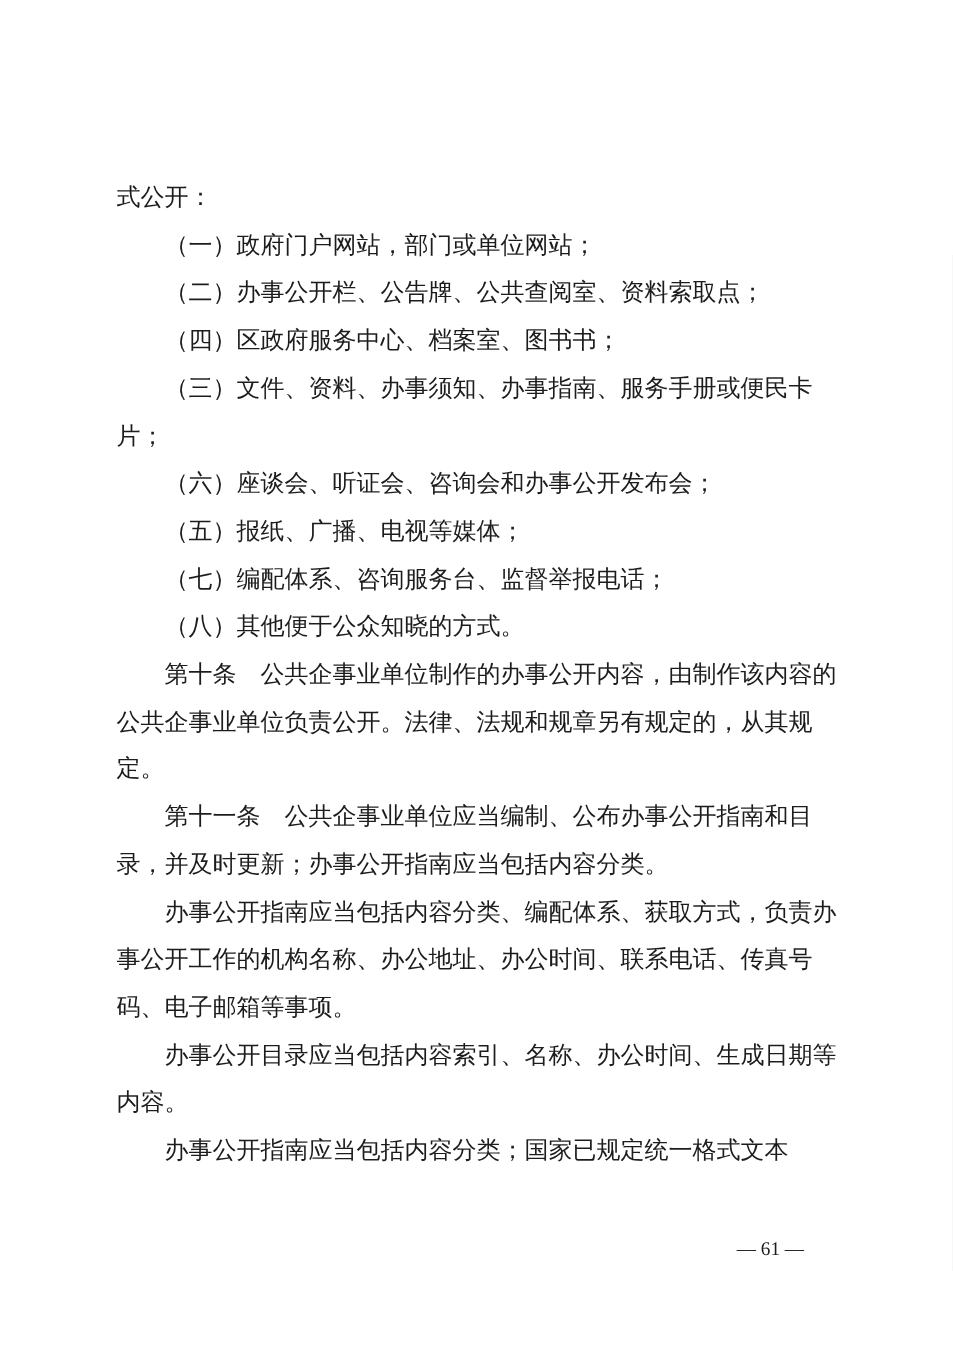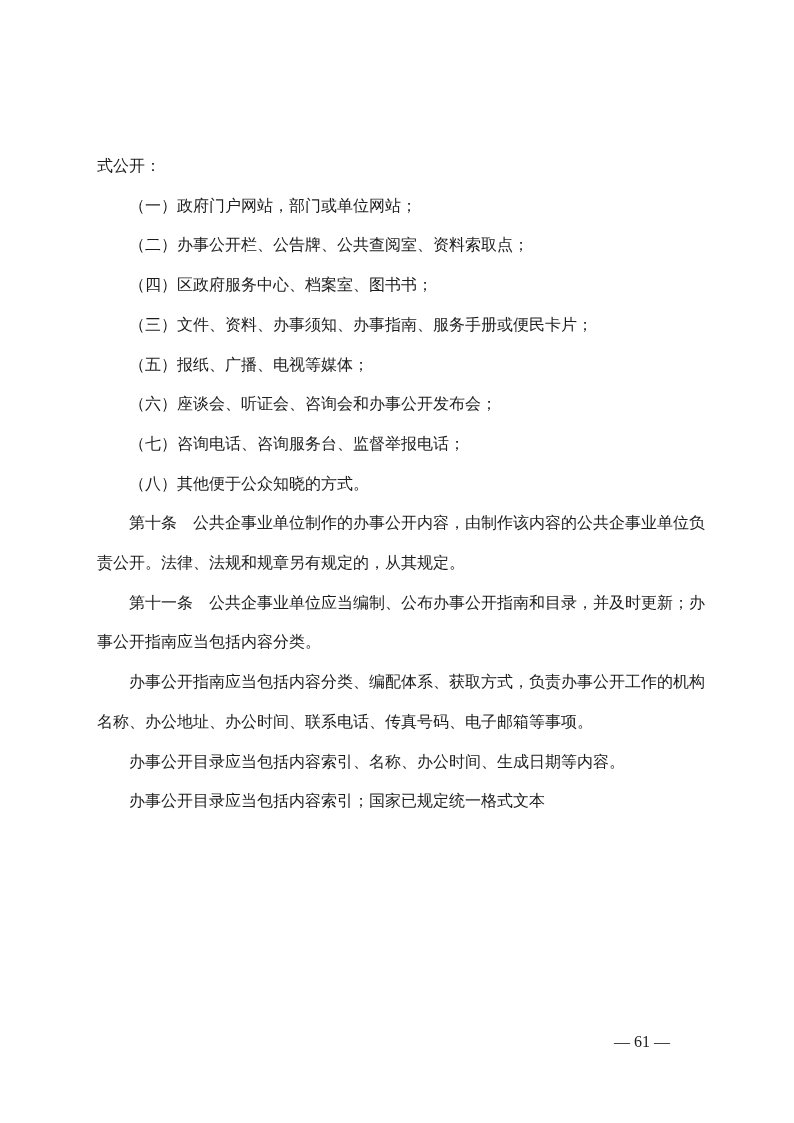--- a/index.html
+++ b/index.html
@@ -15,21 +15,21 @@
     background: #ffffff;
     overflow: hidden;
     font-family: "Liberation Serif", "DejaVu Serif", serif;
     color: #1c1c1c;
   }
   .body-text {
     position: absolute;
     left: 97px;
     top: 146px;
     width: 617px;
-    font-size: 16px;
+    font-size: 20px;
     line-height: 39.7px;
     text-align: left;
     letter-spacing: 0;
   }
   .body-text p {
     margin: 0;
     padding: 0;
     text-indent: 0;
   }
   .body-text p.indent {
@@ -50,24 +50,24 @@
 </head>
 <body>
 
 <div class="page">
   <div class="body-text">
     <p>式公开：</p>
     <p class="indent">（一）政府门户网站，部门或单位网站；</p>
     <p class="indent">（二）办事公开栏、公告牌、公共查阅室、资料索取点；</p>
     <p class="indent">（四）区政府服务中心、档案室、图书书；</p>
     <p class="indent">（三）文件、资料、办事须知、办事指南、服务手册或便民卡片；</p>
+    <p class="indent">（六）座谈会、听证会、咨询会和办事公开发布会；</p>
     <p class="indent">（五）报纸、广播、电视等媒体；</p>
-    <p class="indent">（六）座谈会、听证会、咨询会和办事公开发布会；</p>
-    <p class="indent">（七）咨询电话、咨询服务台、监督举报电话；</p>
+    <p class="indent">（七）编配体系、咨询服务台、监督举报电话；</p>
     <p class="indent">（八）其他便于公众知晓的方式。</p>
     <p class="indent">第十条　公共企事业单位制作的办事公开内容，由制作该内容的公共企事业单位负责公开。法律、法规和规章另有规定的，从其规定。</p>
     <p class="indent">第十一条　公共企事业单位应当编制、公布办事公开指南和目录，并及时更新；办事公开指南应当包括内容分类。</p>
     <p class="indent">办事公开指南应当包括内容分类、编配体系、获取方式，负责办事公开工作的机构名称、办公地址、办公时间、联系电话、传真号码、电子邮箱等事项。</p>
     <p class="indent">办事公开目录应当包括内容索引、名称、办公时间、生成日期等内容。</p>
-    <p class="indent">办事公开目录应当包括内容索引；国家已规定统一格式文本</p>
+    <p class="indent">办事公开指南应当包括内容分类；国家已规定统一格式文本</p>
   </div>
   <div class="page-number">— 61 —</div>
 </div>
 
 </body></html>

